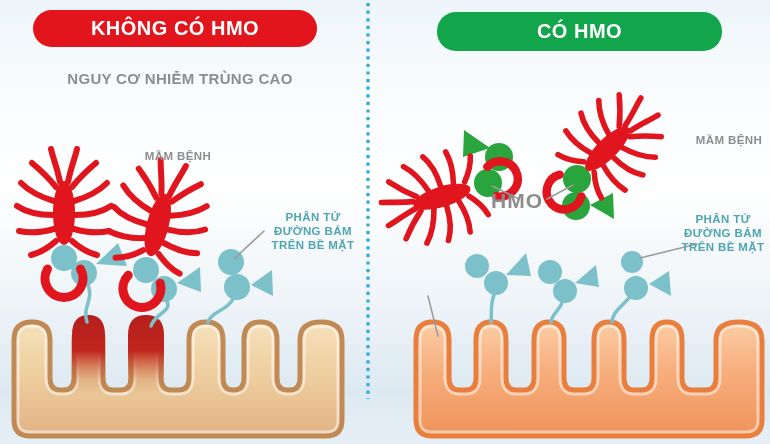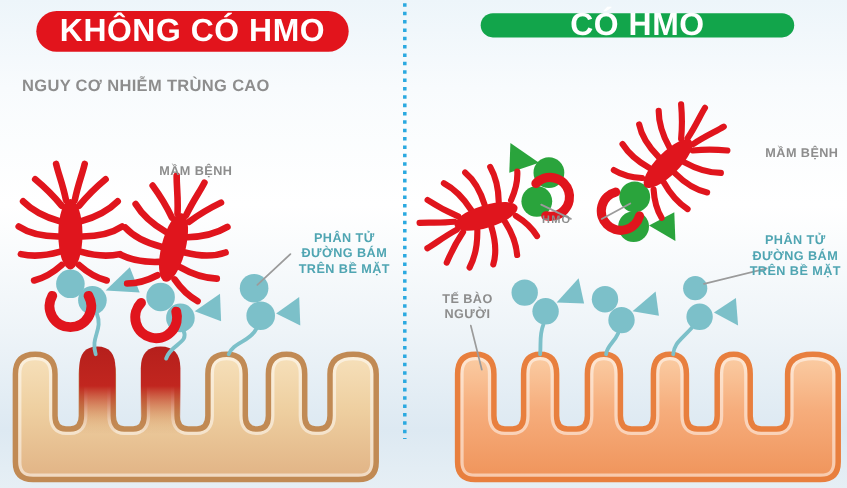--- a/index.html
+++ b/index.html
@@ -11,41 +11,41 @@
   html,body{margin:0;padding:0;}
   body{font-family:"Liberation Sans", sans-serif; background:#fff;}
   .stage{
     position:relative; width:770px; height:444px; overflow:hidden;
     background:linear-gradient(180deg,#edf5fa 0%,#f8fbfd 18%,#ffffff 42%,#eef4f8 68%,#dde9f2 88%,#e6eff5 100%);
   }
   .stage svg.art{position:absolute; left:0; top:0;}
 
   .banner{
     position:absolute; display:flex; align-items:center; justify-content:center;
-    color:var(--banner-text); font-weight:bold; font-size:29px; letter-spacing:.5px;
+    color:var(--banner-text); font-weight:bold; font-size:20px; letter-spacing:.5px;
     border-radius:19px;
   }
   .banner-red{left:33px; top:10px; width:284px; height:37px; background:var(--banner-red);}
-  .banner-green{left:437px; top:12px; width:285px; height:22px; background:var(--banner-green);}
+  .banner-green{left:437px; top:12px; width:285px; height:39px; background:var(--banner-green);}
 
   .subtitle{
-    position:absolute; text-align:left; color:var(--label-gray);
+    position:absolute; text-align:center; color:var(--label-gray);
     font-weight:bold; font-size:15px; letter-spacing:.3px;
   }
   .subtitle-left{left:20px; top:70px; width:320px;}
   .subtitle-right{left:420px; top:68px; width:320px;}
 
   .lbl{
     position:absolute; text-align:center; font-weight:bold; font-size:11.5px;
     color:var(--label-gray); letter-spacing:.4px; line-height:14px; white-space:pre-line;
   }
   .lbl-teal{color:var(--label-teal);text-align:center;}
   .lbl-pathogen-left{left:128px; top:149px; width:100px;}
   .lbl-sugar-left{left:263px; top:210px; width:100px;}
-  .lbl-hmo{left:481px; top:194px; width:50px; font-size:10px; letter-spacing:1px;}
+  .lbl-hmo{left:491px; top:194px; width:50px; font-size:21px; letter-spacing:1px;}
   .lbl-pathogen-right{left:679px; top:133px; width:100px;}
   .lbl-sugar-right{left:676px; top:212px; width:94px;}
   .lbl-cell{left:385px; top:265px; width:80px;}
 
   
   .pg-body{fill:var(--pathogen-red);}
   .pg-legs{stroke:var(--pathogen-red); stroke-width:6; fill:none; stroke-linecap:round;}
   .pg-mouth{stroke:var(--pathogen-red); stroke-width:9; fill:none; stroke-linecap:round;}
   .mol-teal{fill:var(--sugar-teal);}
   .mol-green{fill:var(--hmo-green);}
@@ -196,15 +196,13 @@
   <div class="lbl lbl-pathogen-left">MẦM BỆNH</div>
   <div class="lbl lbl-teal lbl-sugar-left">PHÂN TỬ
 ĐƯỜNG BÁM
 TRÊN BỀ MẶT</div>
 
   <div class="lbl lbl-hmo">HMO</div>
   <div class="lbl lbl-pathogen-right">MẦM BỆNH</div>
   <div class="lbl lbl-teal lbl-sugar-right">PHÂN TỬ
 ĐƯỜNG BÁM
 TRÊN BỀ MẶT</div>
-  <div class="lbl lbl-cell">TẾ BÀO
-NGƯỜI</div>
 </div>
 
 </body></html>

